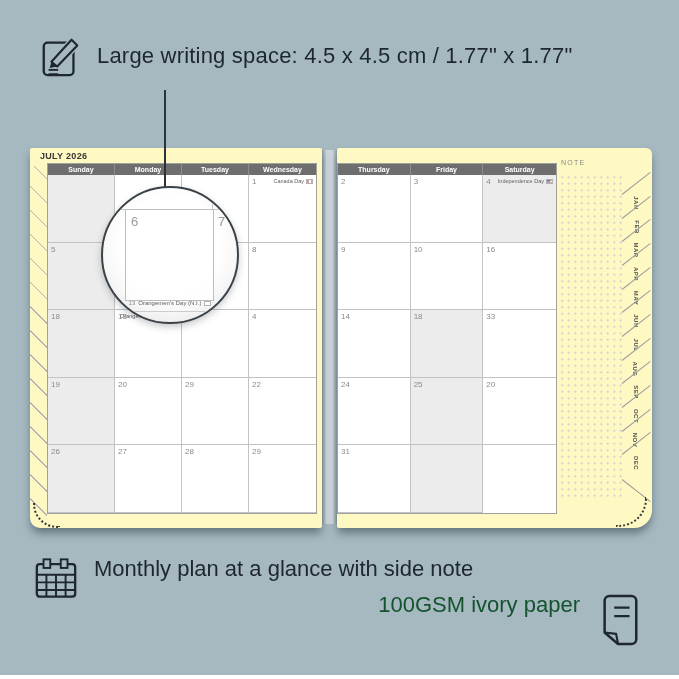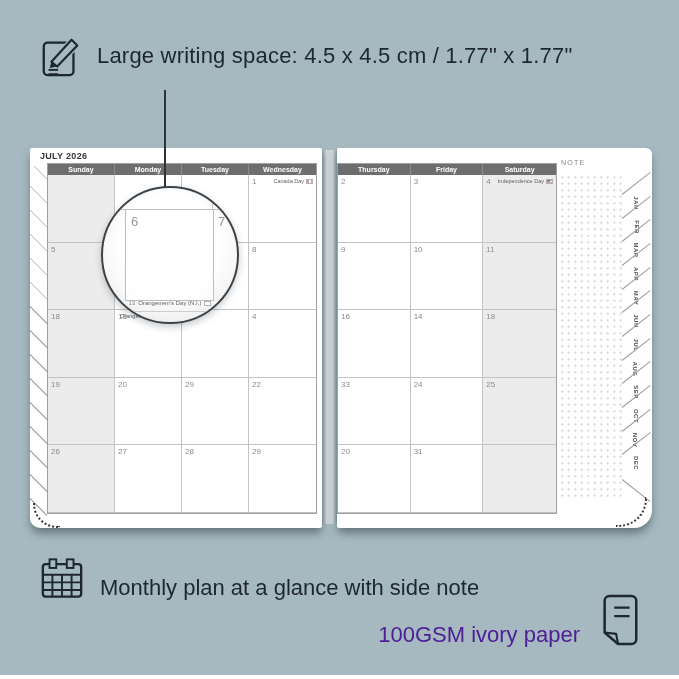--- a/index.html
+++ b/index.html
@@ -9,21 +9,21 @@
     font-family:"Liberation Sans", sans-serif;
   }
 
   
   .anno-top { position:absolute; left:38px; top:32px; display:flex; align-items:center; gap:13px; color:#1d272d; }
   .anno-top .txt { font-size:22px; letter-spacing:.2px; white-space:nowrap; }
   .connector { position:absolute; left:164px; top:90px; width:2px; height:98px; background:#2b3338; z-index:40; }
 
   
   .spread { position:absolute; left:30px; top:148px; width:622px; height:380px; }
-  .page { position:absolute; top:0; height:380px; background:#ffffff; box-shadow:0 6px 8px -1px rgba(45,60,70,.55); }
+  .page { position:absolute; top:0; height:380px; background:#fef9c3; box-shadow:0 6px 8px -1px rgba(45,60,70,.55); }
   .page-left  { left:0; width:292px; border-radius:2px 2px 2px 10px; }
   .page-right { left:307px; width:315px; border-radius:2px 6px 18px 2px; }
   .spine { position:absolute; left:292px; top:2px; width:15px; height:374px;
     background:linear-gradient(90deg, rgba(90,110,120,.35), #ccd4d9 30%, #ccd4d9 70%, rgba(90,110,120,.35)); }
 
   .hatch { position:absolute; left:0; top:18px; width:17px; bottom:6px;
     background:repeating-linear-gradient(45deg, transparent 0 16px, #b2b2b2 16px 17px);
     border-bottom-left-radius:10px; }
 
   .month-title { position:absolute; left:10px; top:3px; font-size:9px; font-weight:bold; color:#383838; letter-spacing:.3px; }
@@ -71,23 +71,23 @@
   .mag-vline { position:absolute; left:109px; top:0; width:1px; height:21px; background:#c6c6c6; }
   .mag-cell { position:absolute; left:22px; top:21px; width:87px; height:90px; border:1px solid #bdbdbd; background:rgba(255,255,255,.65); }
   .mag-day { position:absolute; top:26px; font-size:13px; color:#9a9a9a; }
   .mag-day-a { left:28px; }
   .mag-day-b { left:115px; }
   .mag-footer { position:absolute; left:0; top:112px; width:100%; display:flex; justify-content:center; align-items:center; gap:3px; font-size:6px; color:#5e5e5e; }
   .mag-footer .fday { color:#8b8b8b; }
   .mag-hline-bot { position:absolute; left:0; top:123px; width:100%; height:1px; background:#cccccc; }
 
   
-  .anno-b1 { position:absolute; left:39px; top:556px; display:flex; align-items:flex-end; gap:15px; color:#1d272d; }
+  .anno-b1 { position:absolute; left:33px; top:556px; display:flex; align-items:flex-start; gap:15px; color:#1d272d; }
   .anno-b1 .txt { font-size:22px; white-space:nowrap; }
-  .anno-b2 { position:absolute; right:37px; top:592px; display:flex; align-items:flex-end; gap:16px; color:#4c1d95; }
+  .anno-b2 { position:absolute; right:37px; top:592px; display:flex; align-items:flex-start; gap:16px; color:#14532d; }
   .anno-b2 .txt { font-size:22px; white-space:nowrap; }
   .icon svg { display:block; }
 </style>
 </head>
 <body>
 
 <div class="stage">
 
   <div class="anno-top">
     <span class="icon">
@@ -197,23 +197,20 @@
               <span>Independence Day</span>
               <span class="flagbox flag-US"></span>
             </span>
           </div>
           <div class="cal-cell">
             <span class="daynum">9</span>
           </div>
           <div class="cal-cell">
             <span class="daynum">10</span>
           </div>
-          <div class="cal-cell shaded">
-            <span class="daynum">11</span>
-          </div>
           <div class="cal-cell">
             <span class="daynum">16</span>
           </div>
           <div class="cal-cell">
             <span class="daynum">14</span>
           </div>
           <div class="cal-cell shaded">
             <span class="daynum">18</span>
           </div>
           <div class="cal-cell">

